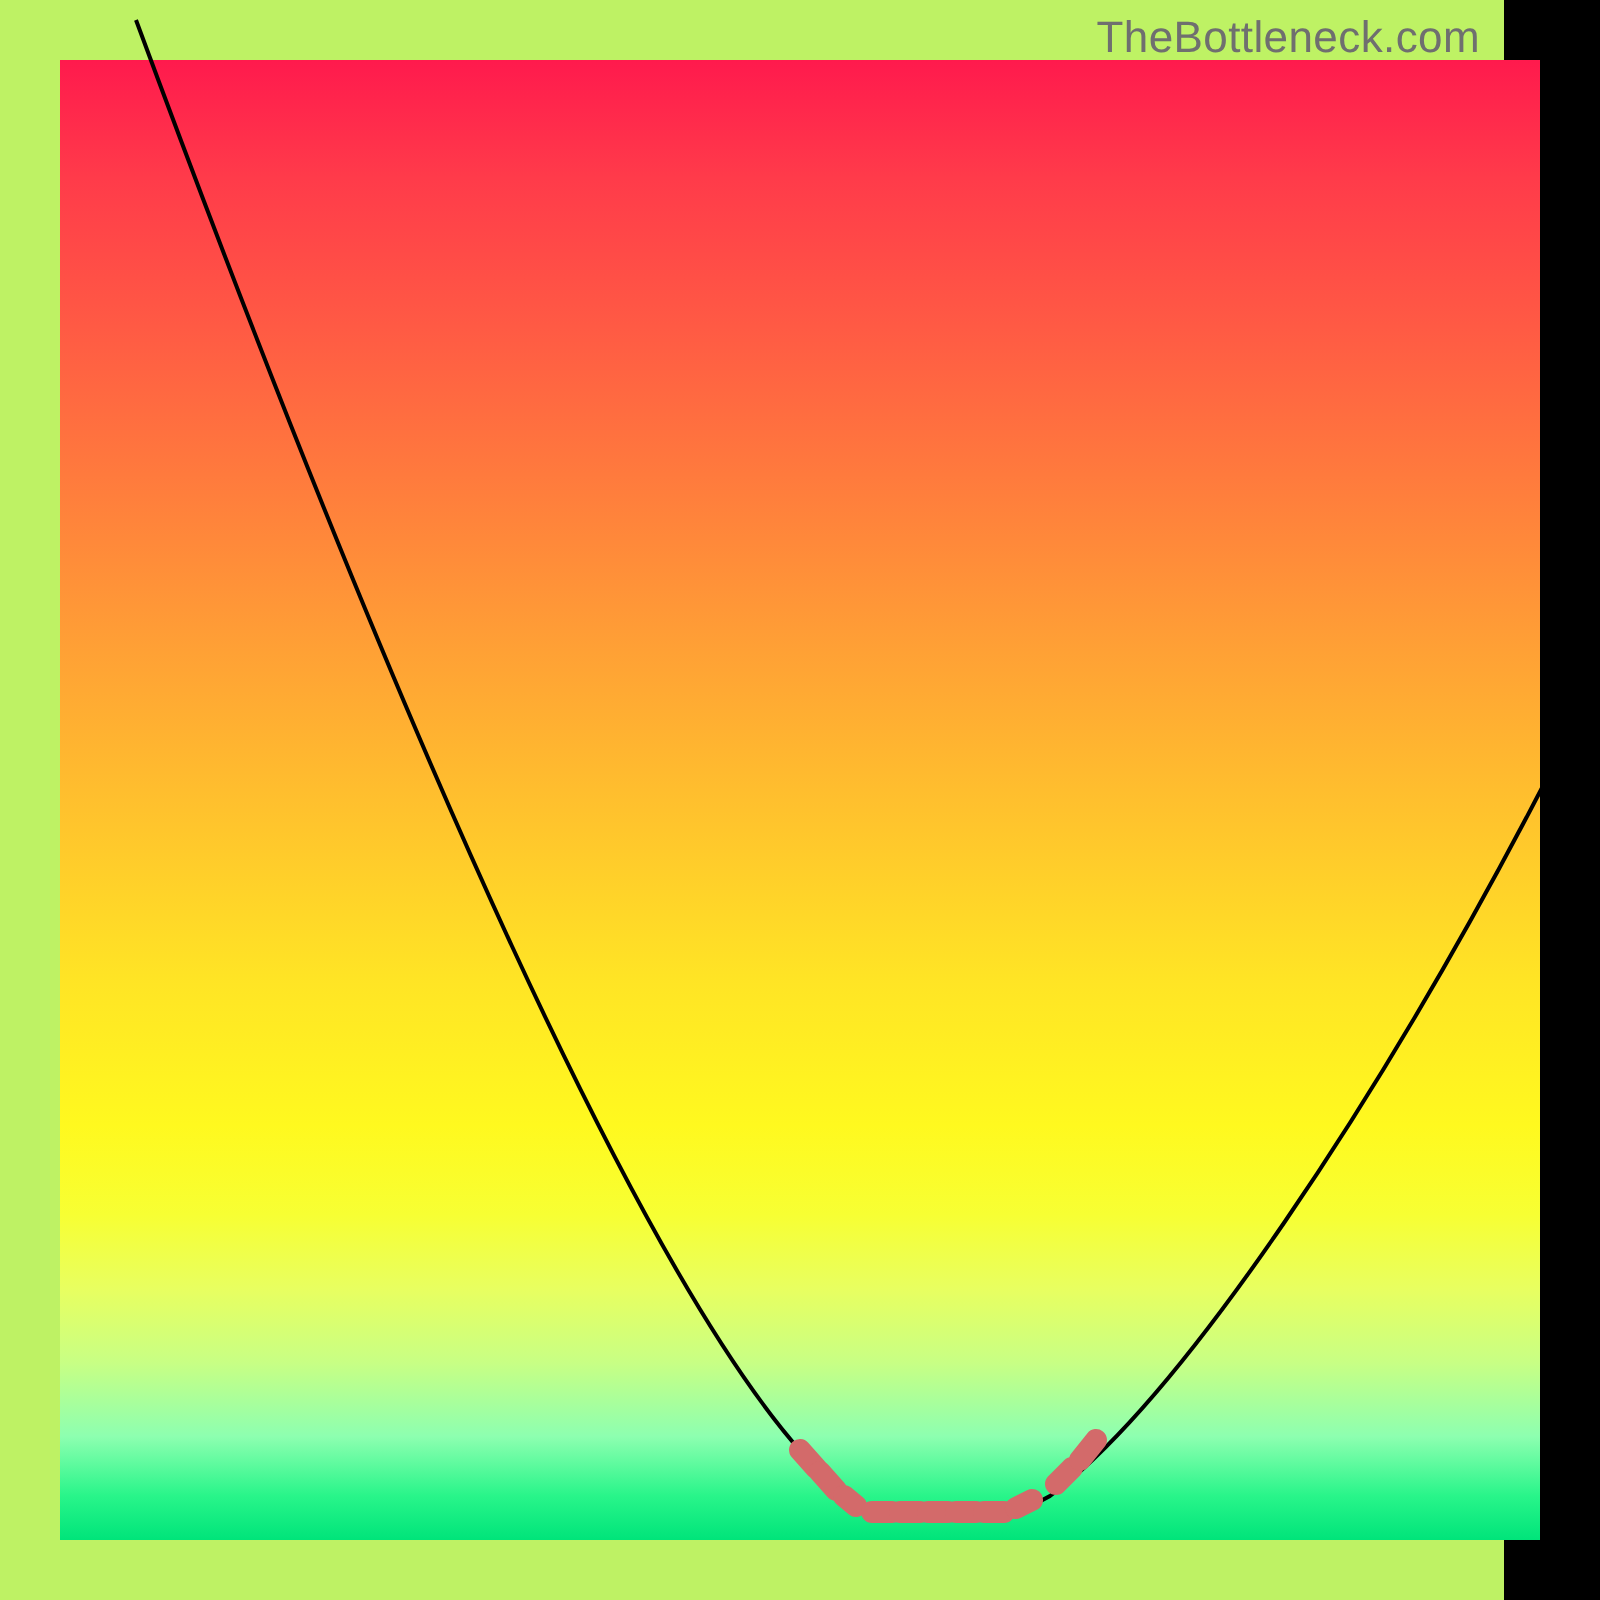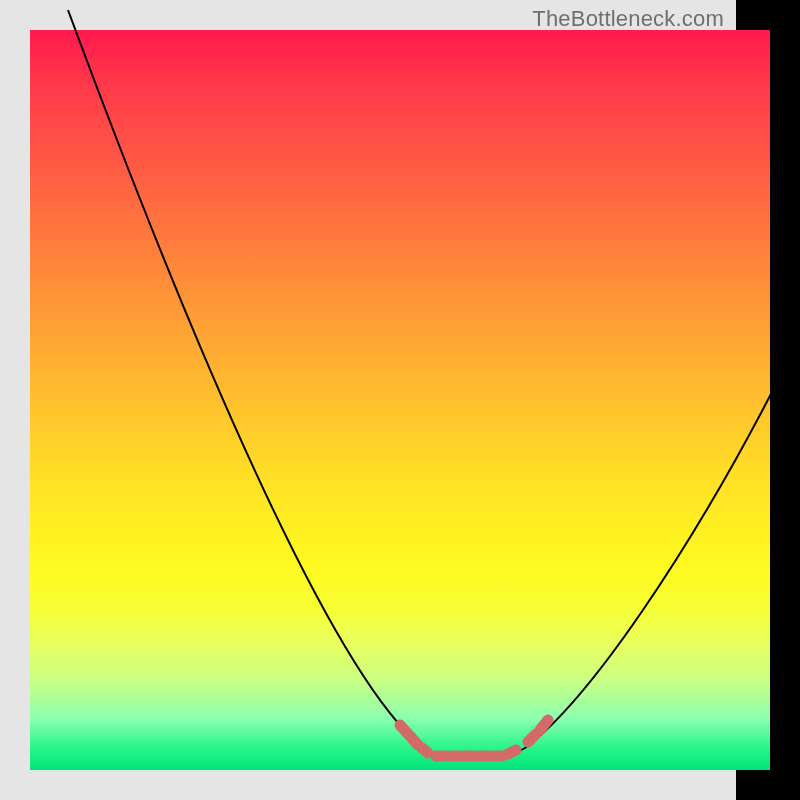--- a/index.html
+++ b/index.html
@@ -10,21 +10,22 @@
     background: #000;
     overflow: hidden;
     font-family: Arial, Helvetica, sans-serif;
   }
   .frame {
     position: absolute;
     left: 0;
     top: 0;
     width: 736px;
     height: 800px;
-    background: #e5e5e5;
+    background: #bef264;
+    padding-left: 16px;
   }
   .plot-area {
     position: absolute;
     left: 30px;
     top: 30px;
     width: 740px;
     height: 740px;
     background: linear-gradient(to bottom,
       #ff1a4d 0%,
       #ff3b4a 8%,

